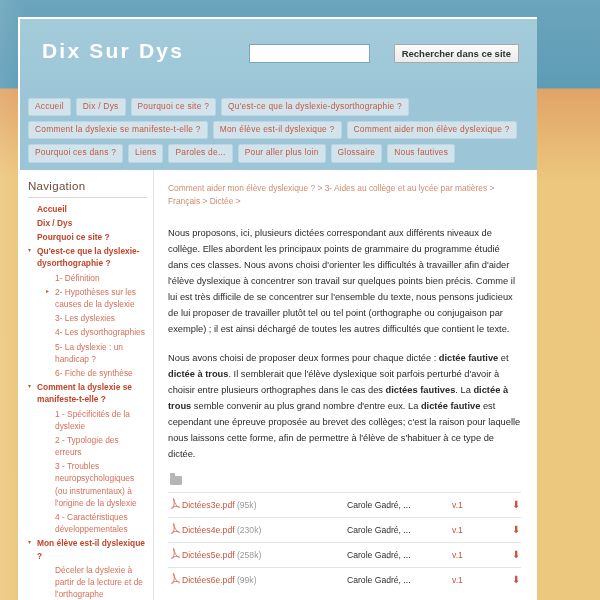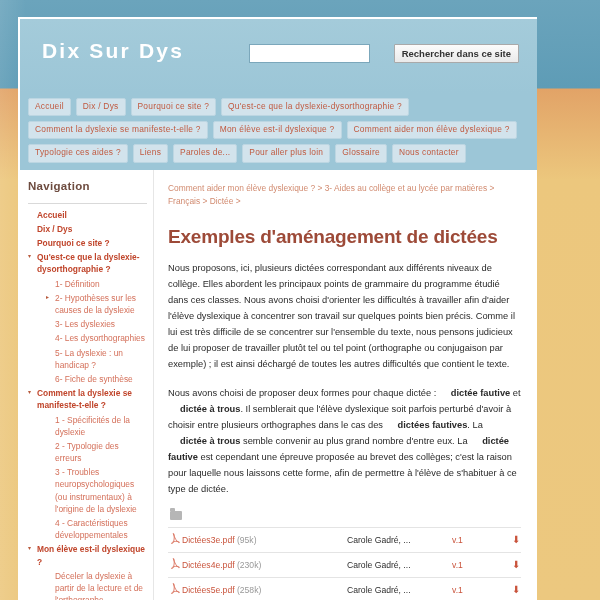--- a/index.html
+++ b/index.html
@@ -120,23 +120,23 @@
   #sidebar {
     width: 134px;
     flex: 0 0 134px;
     padding: 10px 6px 8px 8px;
     box-sizing: border-box;
     background: #ffffff;
     border-right: 1px solid #e6e6e6;
   }
   #nav-heading {
     font-size: 11.5px;
-    font-weight: bold;
+    font-weight: normal;
     color: #6d4b3f;
-    padding-bottom: 11px;
+    padding-bottom: 5px;
     border-bottom: 1px solid #d9d9d9;
     margin-bottom: 4px;
     letter-spacing: 0.3px;
   }
   .side-item {
     display: flex;
     align-items: flex-start;
     font-size: 8.4px;
     line-height: 1.45;
     cursor: pointer;
@@ -180,21 +180,21 @@
     margin: 0 0 13px 0;
     letter-spacing: -0.2px;
   }
   .para {
     font-size: 9.3px;
     color: #2a2a2a;
     line-height: 1.72;
     margin: 0 0 13px 0;
     text-align: left;
   }
-  .para b { font-weight: bold; margin-left: 12px; }
+  .para b { font-weight: bold; }
   
   #folder-icon {
     width: 12px; height: 9px;
     background: #b6b6b6;
     border-radius: 1px;
     position: relative;
     margin: 6px 0 7px 2px;
   }
   #folder-icon::before {
     content: "";
@@ -268,26 +268,26 @@
         <div class="nav-btn">Dix / Dys</div>
         <div class="nav-btn">Pourquoi ce site ?</div>
         <div class="nav-btn">Qu'est-ce que la dyslexie-dysorthographie ?</div>
       </div>
       <div class="nav-row">
         <div class="nav-btn">Comment la dyslexie se manifeste-t-elle ?</div>
         <div class="nav-btn">Mon élève est-il dyslexique ?</div>
         <div class="nav-btn">Comment aider mon élève dyslexique ?</div>
       </div>
       <div class="nav-row">
-        <div class="nav-btn">Typologie ces aides ?</div>
+        <div class="nav-btn">Pourquoi ces dans ?</div>
         <div class="nav-btn">Liens</div>
         <div class="nav-btn">Paroles de...</div>
         <div class="nav-btn">Pour aller plus loin</div>
         <div class="nav-btn">Glossaire</div>
-        <div class="nav-btn">Nous contacter</div>
+        <div class="nav-btn">Nous fautives</div>
       </div>
     </div>
 
   <div id="body-split">
 
     <div id="sidebar">
       <div id="nav-heading">Navigation</div>
       <div id="sidebar-list">
           <div class="side-item lvl1">
             <span class="side-label">Accueil</span>
@@ -342,21 +342,20 @@
             <span class="side-label">Mon élève est-il dyslexique ?</span>
           </div>
           <div class="side-item lvl2b">
             <span class="side-label">Déceler la dyslexie à partir de la lecture et de l'orthographe</span>
           </div>
         </div>
     </div>
 
     <div id="content">
       <div id="breadcrumb">Comment aider mon élève dyslexique ? &gt; 3- Aides au collège et au lycée par matières &gt; Français &gt; Dictée &gt;</div>
-      <h1 id="page-title">Exemples d'aménagement de dictées</h1>
       <p class="para">Nous proposons, ici, plusieurs dictées correspondant aux différents niveaux de collège. Elles abordent les principaux points de grammaire du programme étudié dans ces classes. Nous avons choisi d'orienter les difficultés à travailler afin d'aider l'élève dyslexique à concentrer son travail sur quelques points bien précis. Comme il lui est très difficile de se concentrer sur l'ensemble du texte, nous pensons judicieux de lui proposer de travailler plutôt tel ou tel point (orthographe ou conjugaison par exemple) ; il est ainsi déchargé de toutes les autres difficultés que contient le texte.</p>
       <p class="para" id="para2"><span>Nous avons choisi de proposer deux formes pour chaque dictée : </span><b>dictée fautive</b><span> et </span><b>dictée à trous</b><span>. Il semblerait que l'élève dyslexique soit parfois perturbé d'avoir à choisir entre plusieurs orthographes dans le cas des </span><b>dictées fautives</b><span>. La </span><b>dictée à trous</b><span> semble convenir au plus grand nombre d'entre eux. La </span><b>dictée fautive</b><span> est cependant une épreuve proposée au brevet des collèges; c'est la raison pour laquelle nous laissons cette forme, afin de permettre à l'élève de s'habituer à ce type de dictée.</span></p>
       <div id="folder-icon"></div>
       <div id="file-list">
           <div class="file-row">
             <span class="pdf-icon" style="transform: scaleY(1);"><svg width="9" height="11" viewBox="0 0 9 11">
                 <path d="M2.2 0.6 C2.2 0.6 3.1 3.2 4.0 5.0 C5.0 7.0 6.6 9.2 7.6 9.6 C8.4 9.9 8.7 9.3 8.2 8.9 C7.4 8.3 5.2 8.1 3.2 8.6 C1.3 9.1 0.2 10.0 0.6 10.5 C1.0 11.0 2.0 10.2 2.6 8.6 C3.3 6.7 3.4 3.0 3.0 1.3 C2.8 0.4 2.3 0.2 2.2 0.6 Z" fill="none" stroke="#d9705c" stroke-width="0.9"></path>
               </svg></span>
             <span class="fname"><span>Dictées3e.pdf</span> <span class="fsize">(95k)</span></span>
             <span class="fowner">Carole Gadré, ...</span>

